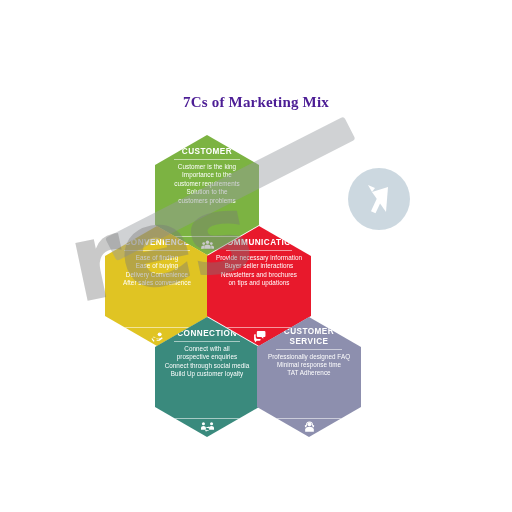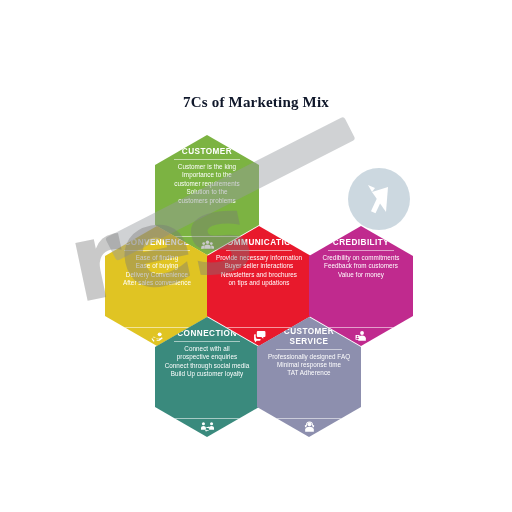--- a/index.html
+++ b/index.html
@@ -25,21 +25,21 @@
   
   #title {
     position: absolute;
     left: 0;
     top: 94px;
     width: 512px;
     text-align: center;
     font-family: "Liberation Serif", serif;
     font-weight: bold;
     font-size: 15px;
-    color: #0f172a;
+    color: #4c1d95;
     letter-spacing: 0.2px;
   }
 
   
   #hexwrap {
     position: absolute;
     left: 0;
     top: 0;
     width: 512px;
     height: 512px;
@@ -195,37 +195,20 @@
 on tips and updations</div>
       <div class="hex-rule bottom"></div>
       <span class="hex-icon">
         <svg viewBox="0 0 24 24" width="13" height="13" fill="#ffffff">
           <path d="M9 2h12a2 2 0 0 1 2 2v7a2 2 0 0 1-2 2h-2v3l-3.6-3H9a2 2 0 0 1-2-2V4a2 2 0 0 1 2-2z"></path>
           <path d="M3 8h2v5a3.5 3.5 0 0 0 3.5 3.5H14v1.5a2 2 0 0 1-2 2H7l-3.5 3V20A2 2 0 0 1 2 18V9.5A1.5 1.5 0 0 1 3 8z"></path>
         </svg>
       </span>
     </div>
 
-    <div class="hex" style="left:309px; top:226px; width:104px; height:120px; background:#c02a8e; padding-top:12px;">
-      <div class="hex-title">CREDIBILITY</div>
-      <div class="hex-rule"></div>
-      <div class="hex-lines">Credibility on commitments
-Feedback from customers
-Value for money</div>
-      <div class="hex-rule bottom"></div>
-      <span class="hex-icon">
-        <svg viewBox="0 0 24 24" width="13" height="13" fill="#ffffff">
-          <circle cx="13" cy="5.5" r="3.5"></circle>
-          <path d="M13 10c-4 0-7 2.3-7 5.2V20h14v-4.8c0-2.9-3-5.2-7-5.2z"></path>
-          <rect x="1" y="9" width="7.5" height="9" rx="1"></rect>
-          <circle cx="4.75" cy="12" r="1.5" fill="#c02a8e"></circle>
-          <path d="M2.3 16.5c0-1.3 1.1-2.2 2.45-2.2s2.45.9 2.45 2.2z" fill="#c02a8e"></path>
-        </svg>
-      </span>
-    </div>
 
     <div class="hex" style="left:155px; top:317px; width:104px; height:120px; background:#3a8a7d; padding-top:12px;">
       <div class="hex-title">CONNECTION</div>
       <div class="hex-rule"></div>
       <div class="hex-lines">Connect with all
 prospective enquiries
 Connect through social media
 Build Up customer loyalty</div>
       <div class="hex-rule bottom"></div>
       <span class="hex-icon">

